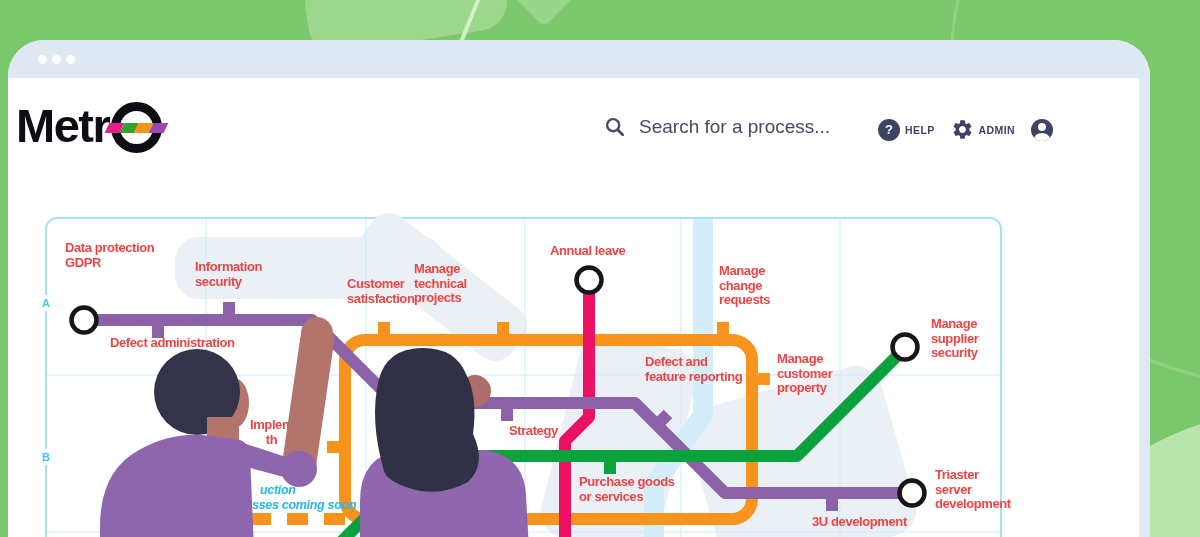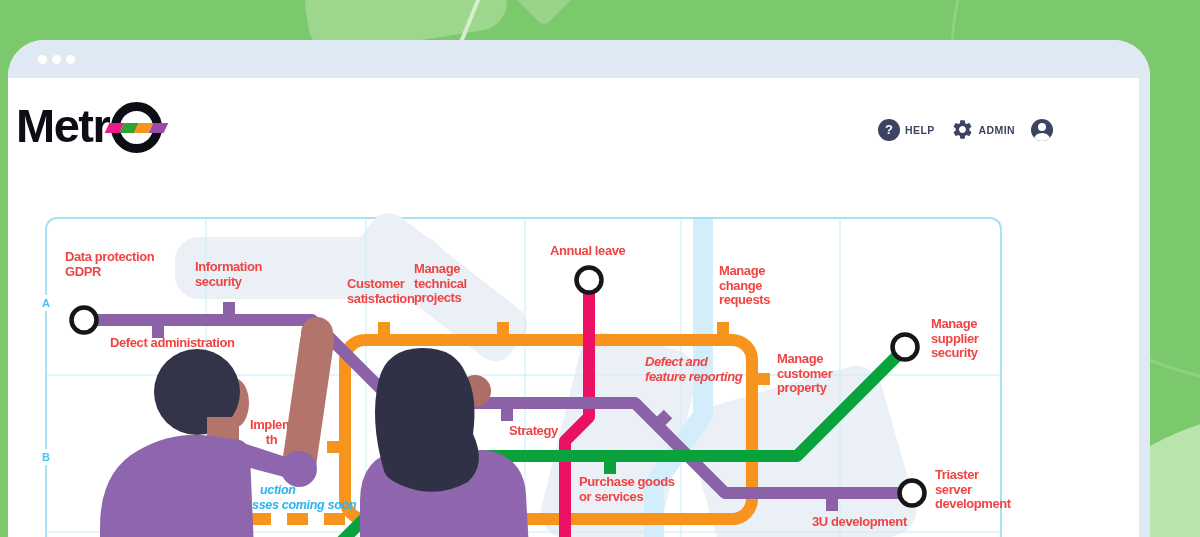--- a/index.html
+++ b/index.html
@@ -75,20 +75,27 @@
       <span class="logo-o">
         <span class="logo-bar" id="logo-bar">
           <span style="background: rgb(234, 27, 141);"></span>
           <span style="background: rgb(47, 164, 46);"></span>
           <span style="background: rgb(247, 148, 29);"></span>
           <span style="background: rgb(154, 74, 168);"></span>
         </span>
       </span>
   </div>
 
+  <div class="searchwrap">
+    <svg width="22" height="22" viewBox="0 0 24 24">
+      <circle cx="10" cy="10" r="6.6" fill="none" stroke="#454c66" stroke-width="2.6"></circle>
+      <line x1="15.2" y1="15.2" x2="20.4" y2="20.4" stroke="#454c66" stroke-width="3" stroke-linecap="round"></line>
+    </svg>
+    <input type="text" placeholder="Search for a process..." style="">
+  </div>
 
   <div class="hdr-actions">
     <div class="hbtn">
       <div class="qcircle">?</div>
       <span class="lbl">HELP</span>
     </div>
     <div class="hbtn">
       <svg width="23" height="23" viewBox="0 0 24 24">
         <path fill="#3d4462" d="M19.14 12.94c.04-.3.06-.61.06-.94s-.02-.64-.07-.94l2.03-1.58c.18-.14.23-.41.12-.61l-1.92-3.32c-.12-.22-.37-.29-.59-.22l-2.39.96c-.5-.38-1.03-.7-1.62-.94l-.36-2.54c-.04-.24-.24-.41-.48-.41h-3.84c-.24 0-.43.17-.47.41l-.36 2.54c-.59.24-1.13.57-1.62.94l-2.39-.96c-.22-.08-.47 0-.59.22L2.74 8.87c-.12.21-.08.47.12.61l2.03 1.58c-.05.3-.09.63-.09.94s.02.64.07.94l-2.03 1.58c-.18.14-.23.41-.12.61l1.92 3.32c.12.22.37.29.59.22l2.39-.96c.5.38 1.03.7 1.62.94l.36 2.54c.05.24.24.41.48.41h3.84c.24 0 .44-.17.47-.41l.36-2.54c.59-.24 1.13-.56 1.62-.94l2.39.96c.22.08.47 0 .59-.22l1.92-3.32c.12-.22.07-.47-.12-.61l-2.01-1.58zM12 15.6c-1.98 0-3.6-1.62-3.6-3.6s1.62-3.6 3.6-3.6 3.6 1.62 3.6 3.6-1.62 3.6-3.6 3.6z"></path>
       </svg>
@@ -131,38 +138,38 @@
       <circle class="stn" cx="37" cy="101" r="12.5"></circle>
       <circle class="stn" cx="542" cy="61" r="12.5"></circle>
       <circle class="stn" cx="858" cy="128" r="12.5"></circle>
       <circle class="stn" cx="865" cy="274" r="12.5"></circle>
     </svg>
 
     <div class="rowletter" style="top:76px;">A</div>
     <div class="rowletter" style="top:230px;">B</div>
 
     <div id="map-labels">
-        <div class="station-label" style="left: 18px; top: 31px;">Data protection
+        <div class="station-label" style="left: 18px; top: 22px;">Data protection
 GDPR</div>
         <div class="station-label" style="left: 148px; top: 41px;">Information
 security</div>
         <div class="station-label" style="left: 63px; top: 117px;">Defect administration</div>
         <div class="station-label" style="left: 300px; top: 58px;">Customer
 satisfaction</div>
         <div class="station-label" style="left: 367px; top: 43px;">Manage
 technical
 projects</div>
         <div class="station-label" style="left: 503px; top: 25px;">Annual leave</div>
         <div class="station-label" style="left: 672px; top: 45px;">Manage
 change
 requests</div>
         <div class="station-label" style="left: 884px; top: 98px;">Manage
 supplier
 security</div>
-        <div class="station-label" style="left: 598px; top: 136px; font-style: italic;">Defect and
+        <div class="station-label" style="left: 598px; top: 136px;">Defect and
 feature reporting</div>
         <div class="station-label" style="left: 730px; top: 133px;">Manage
 customer
 property</div>
         <div class="station-label" style="left: 438px; top: 205px; margin-left: 24px;">Strategy</div>
         <div class="station-label" style="left: 532px; top: 256px;">Purchase goods
 or services</div>
         <div class="station-label" style="left: 765px; top: 296px;">3U development</div>
         <div class="station-label" style="left: 888px; top: 249px;">Triaster
 server

